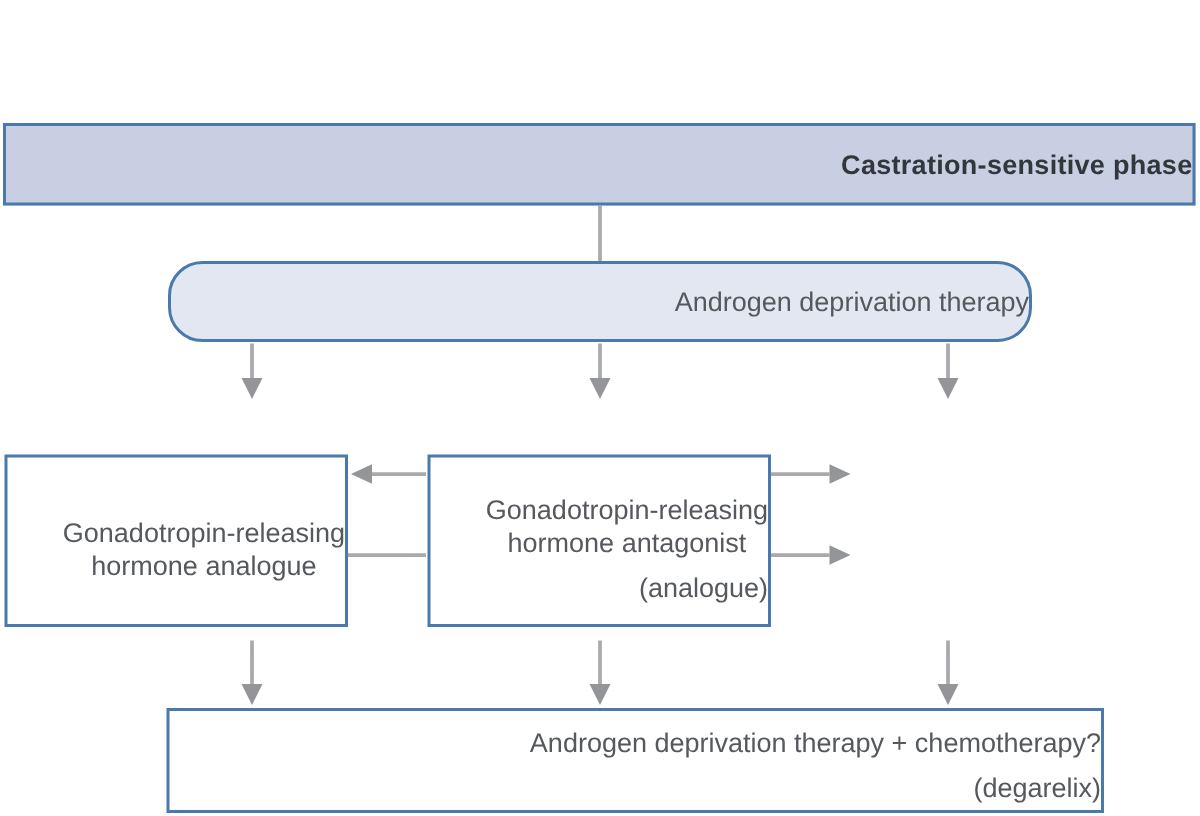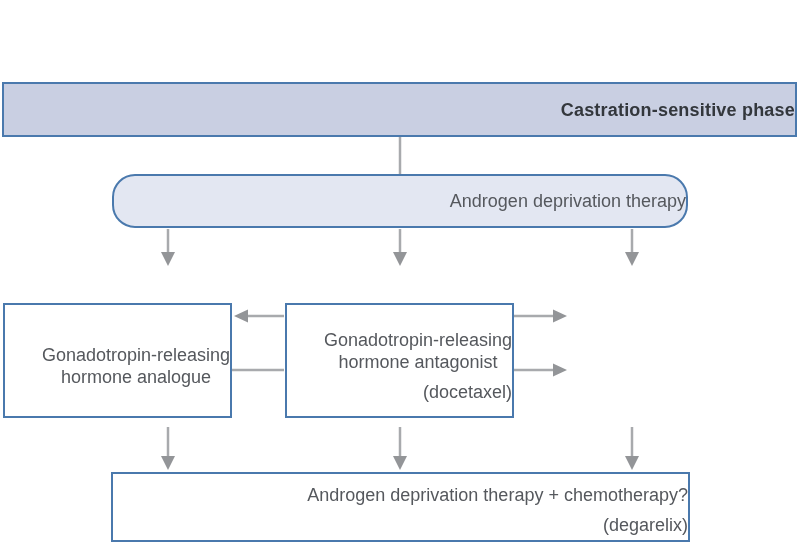--- a/index.html
+++ b/index.html
@@ -18,21 +18,21 @@
   .header-box{
     left:2px;top:82px;width:795px;height:55px;
     background:var(--header-fill,#c9cfe2);
     color:var(--header-text,#33373c);font-weight:bold;letter-spacing:.2px;
   }
   .adt-box{left:112px;top:174px;width:576px;height:54px;background:var(--adt-fill,#e3e7f2);border-radius:23px;}
   .option-box{top:267px;height:115px;background:var(--option-fill,#ffffff);padding-top:10px;margin-top:36px;}
   .option-left{left:3px;width:229px;}
   .option-mid{left:285px;width:229px;}
   .option-right{left:568px;width:229px;}
-  .bottom-box{left:111px;top:472px;width:579px;height:70px;background:var(--option-fill,#ffffff);padding-top:6px;}
+  .bottom-box{left:111px;top:472px;width:625px;height:70px;background:var(--option-fill,#ffffff);padding-top:6px;}
   .detail{margin-top:8px;}
 </style>
 </head>
 <body>
 
 <div class="canvas">
 
   <svg class="connector-layer" width="800" height="544" viewBox="0 0 800 544">
     <g stroke="#a8aaad" stroke-width="2.5" fill="none">
 
@@ -73,21 +73,21 @@
   <div class="box adt-box">
     <span>Androgen deprivation therapy</span>
   </div>
 
   <div class="box option-box option-left">
     <div class="main">Gonadotropin-releasing<br>hormone analogue</div>
   </div>
 
   <div class="box option-box option-mid">
     <div class="main">Gonadotropin-releasing<br>hormone antagonist</div>
-    <div class="detail">(docetaxel)</div>
+    <div class="detail">(analogue)</div>
   </div>
 
 
   <div class="box bottom-box">
     <div class="main">Androgen deprivation therapy + chemotherapy?</div>
     <div class="detail">(degarelix)</div>
   </div>
 
 </div>
 

